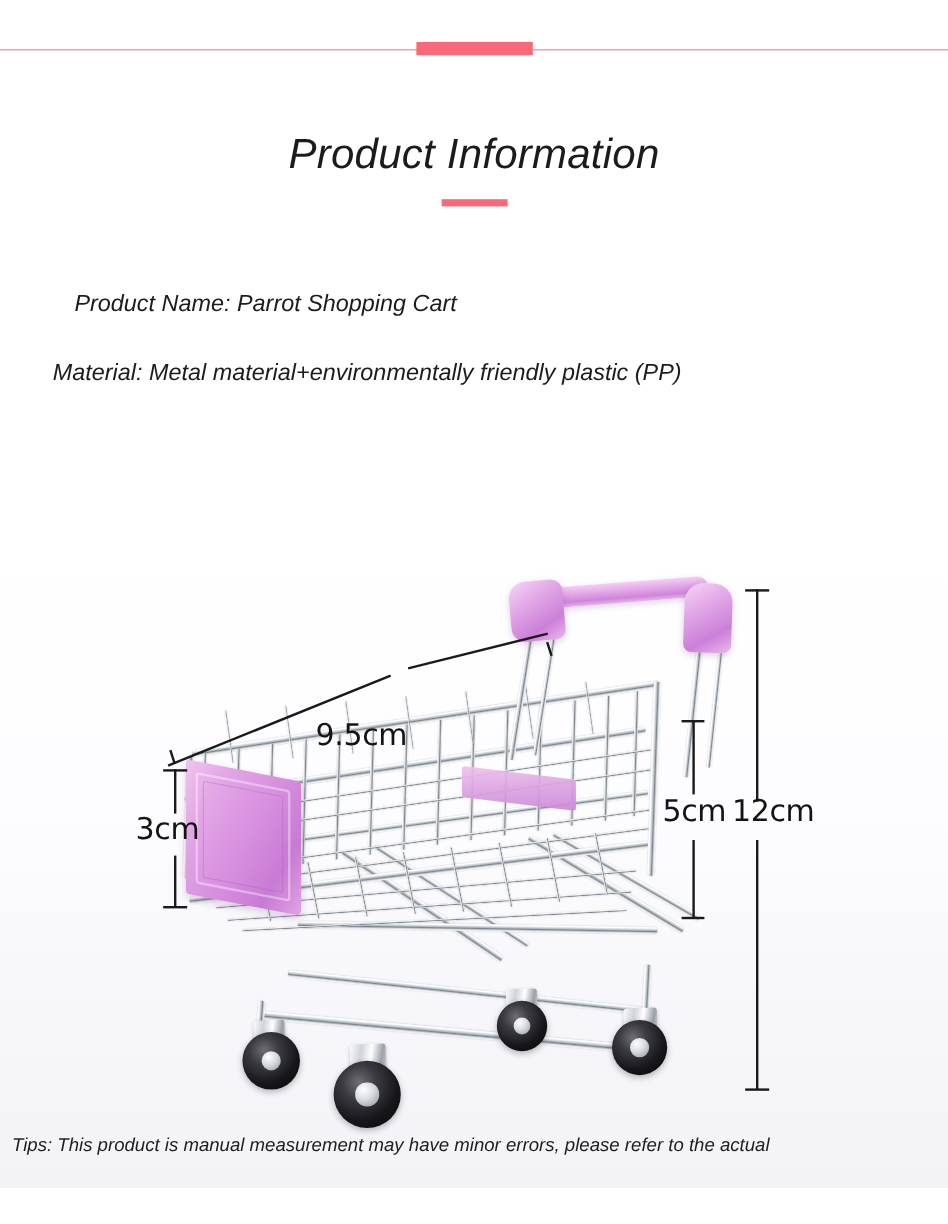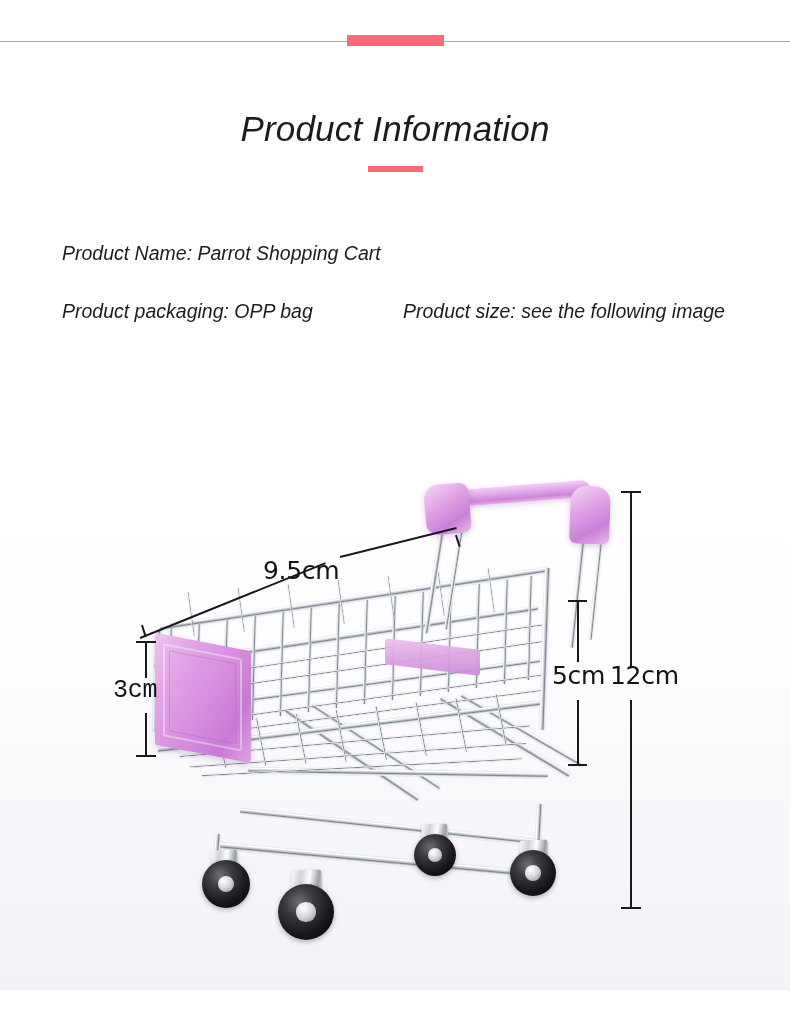--- a/index.html
+++ b/index.html
@@ -295,22 +295,21 @@
   <div class="header-tab"></div>
 
   <div class="title">Product Information</div>
   <div class="title-underline"></div>
 
   <div class="info">
     <div class="info-row">
       <div class="info-text col-a">Product Name: Parrot Shopping Cart</div>
     </div>
     <div class="info-row">
-      <div class="info-text col-a">Product packaging: OPP bag</div>
-      <div class="info-text col-b2">Product size: see the following image</div>
+      <div class="info-text col-c">Material: Metal material+environmentally friendly plastic (PP)</div>
     </div>
   </div>
 
   <div class="photo">
 
     <div class="tube" style="left:218px; top:405px; width:322px; height:7px; transform:skewY(5.2deg);"></div>
     <div class="tube" style="left:240px; top:372px; width:300px; height:6px; transform:skewY(6deg);"></div>
     <div class="tube-v" style="left:214px; top:382px; width:6px; height:36px; transform:rotate(4deg);"></div>
     <div class="tube-v" style="left:536px; top:352px; width:6px; height:42px; transform:rotate(3deg);"></div>
 
@@ -408,35 +407,36 @@
     <div class="caster" style="left:520px; top:388px; width:28px; height:34px; transform:rotate(-2deg);"></div>
     <div class="wheel" style="left:510px; top:398px; width:46px; height:46px;">
       <div class="hub"></div>
     </div>
   </div>
 
   <div class="dim-diag" style="left:140px; top:637px; width:200px; transform:rotate(-22deg);"></div>
   <div class="dim-diag" style="left:340px; top:556px; width:120px; transform:rotate(-14deg);"></div>
   <div class="dim-cap-h" style="left:138px; top:630px; width:12px; transform:rotate(72deg);"></div>
   <div class="dim-cap-h" style="left:452px; top:540px; width:12px; transform:rotate(72deg);"></div>
-  <div class="dim-label" style="left:263px; top:556px;">9.5cm</div>
+  <div class="dim-label" style="left:263px; top:598px;">9.5cm</div>
 
   <div class="dim-cap-h" style="left:136px; top:641px; width:20px;"></div>
   <div class="dim-line-v" style="left:145px; top:641px; height:37px;"></div>
   <div class="dim-line-v" style="left:145px; top:713px; height:43px;"></div>
   <div class="dim-cap-h" style="left:136px; top:755px; width:20px;"></div>
-  <div class="dim-label" style="left:113px; top:676px;font-family:Liberation Mono, monospace;">3cm</div>
+  <div class="dim-label" style="left:113px; top:676px;">3cm</div>
 
   <div class="dim-cap-h" style="left:568px; top:600px; width:19px;"></div>
   <div class="dim-line-v" style="left:577px; top:600px; height:62px;"></div>
   <div class="dim-line-v" style="left:577px; top:700px; height:65px;"></div>
   <div class="dim-cap-h" style="left:568px; top:764px; width:19px;"></div>
   <div class="dim-label" style="left:552px; top:661px;">5cm</div>
 
   <div class="dim-cap-h" style="left:621px; top:491px; width:20px;"></div>
   <div class="dim-line-v" style="left:630px; top:491px; height:177px;"></div>
   <div class="dim-line-v" style="left:630px; top:700px; height:208px;"></div>
   <div class="dim-cap-h" style="left:621px; top:907px; width:20px;"></div>
   <div class="dim-label" style="left:610px; top:661px;">12cm</div>
 
+  <div class="tips">Tips: This product is manual measurement may have minor errors, please refer to the actual</div>
   <div class="footer-band"></div>
 
 </div>
 
 </body></html>

